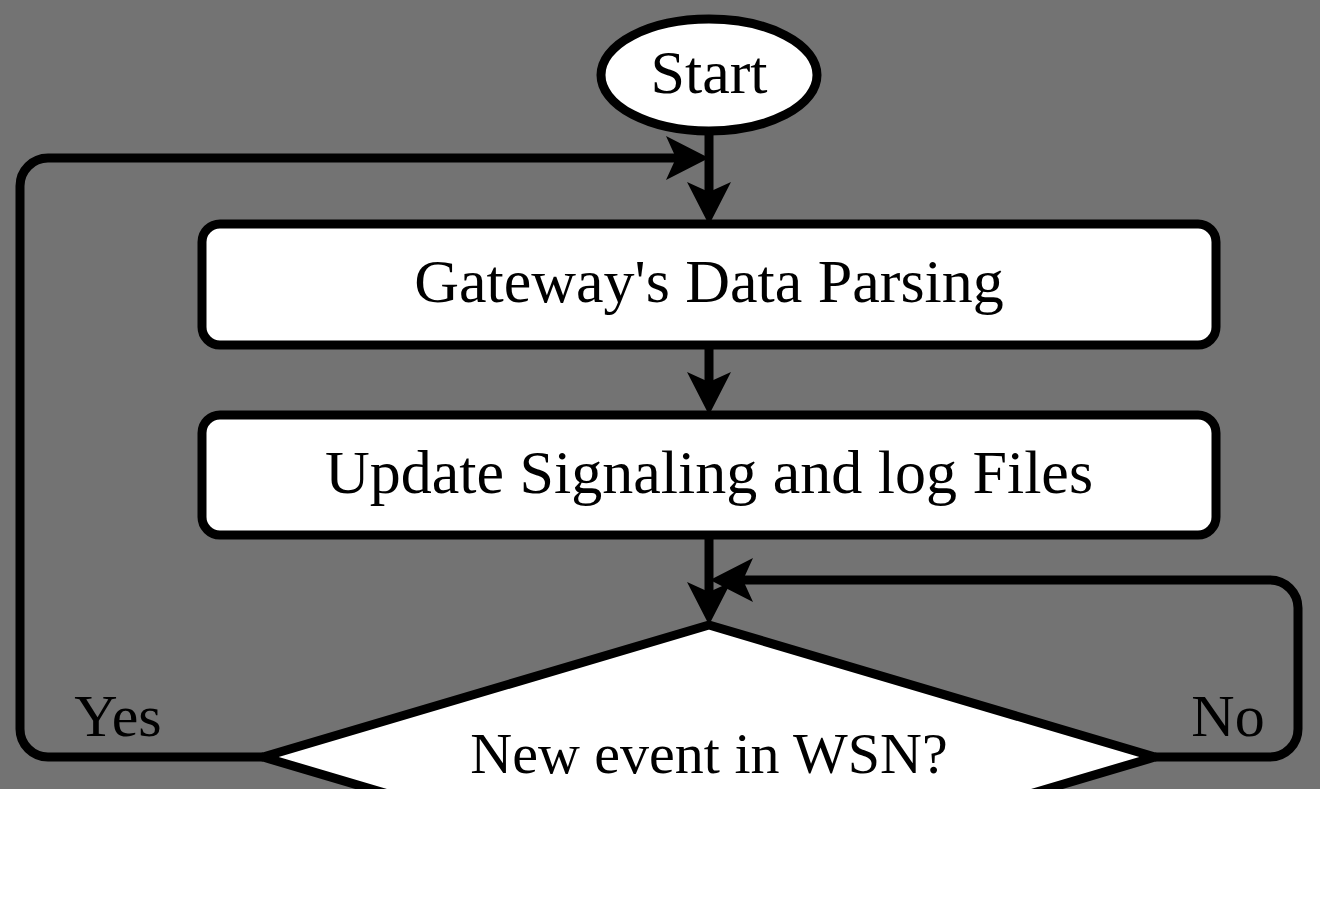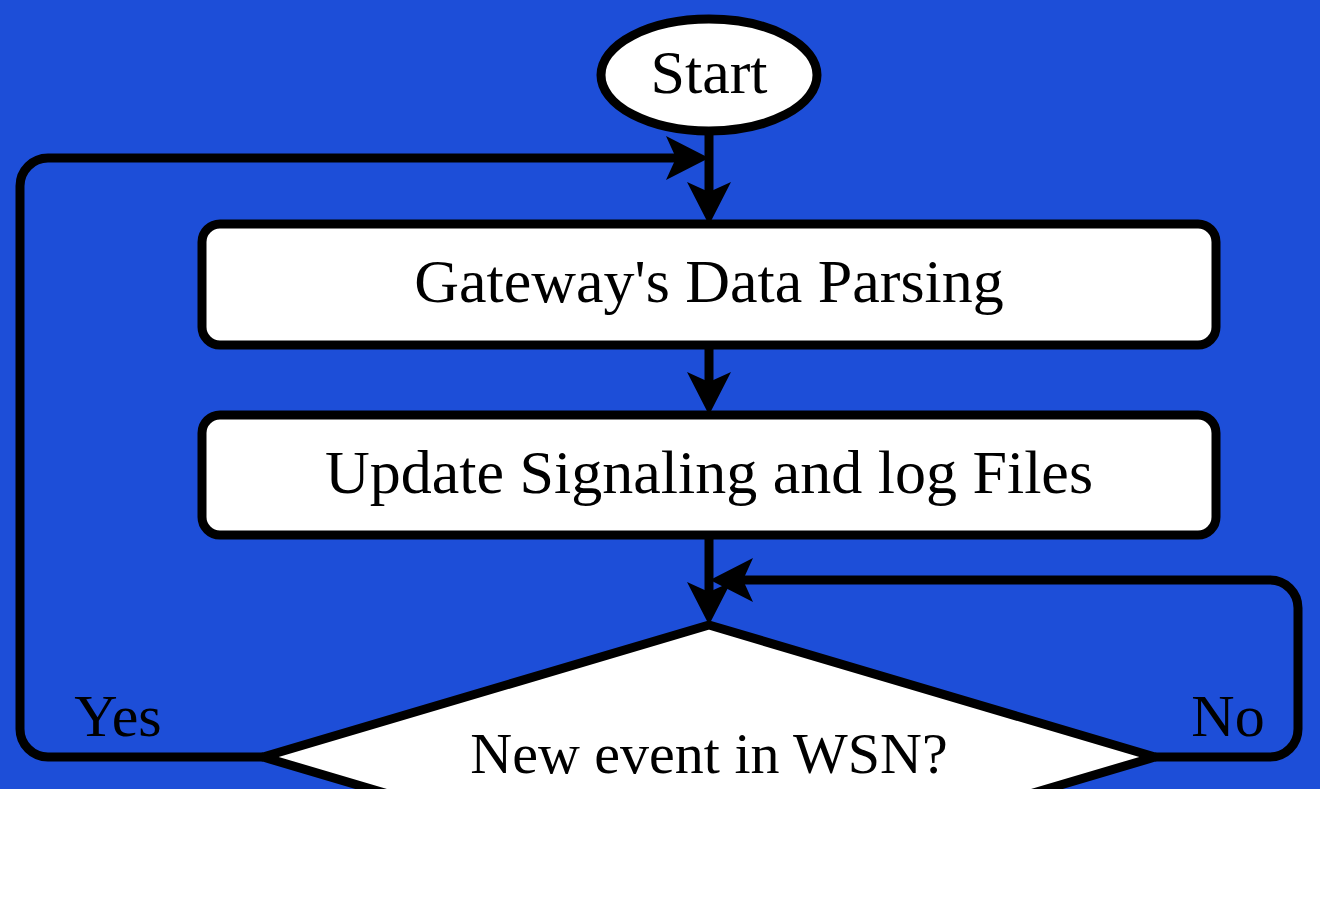--- a/index.html
+++ b/index.html
@@ -7,21 +7,21 @@
     padding: 0;
     background: #ffffff;
   }
   body {
     font-family: "Liberation Serif", "DejaVu Serif", serif;
   }
   #flowchart-canvas {
     position: relative;
     width: 1320px;
     height: 789px;
-    background: #1d4ed8;
+    background: #737373;
     overflow: hidden;
   }
   #flow-svg {
     position: absolute;
     top: 0;
     left: 0;
     width: 1320px;
     height: 903px;
   }
   .node-text {

